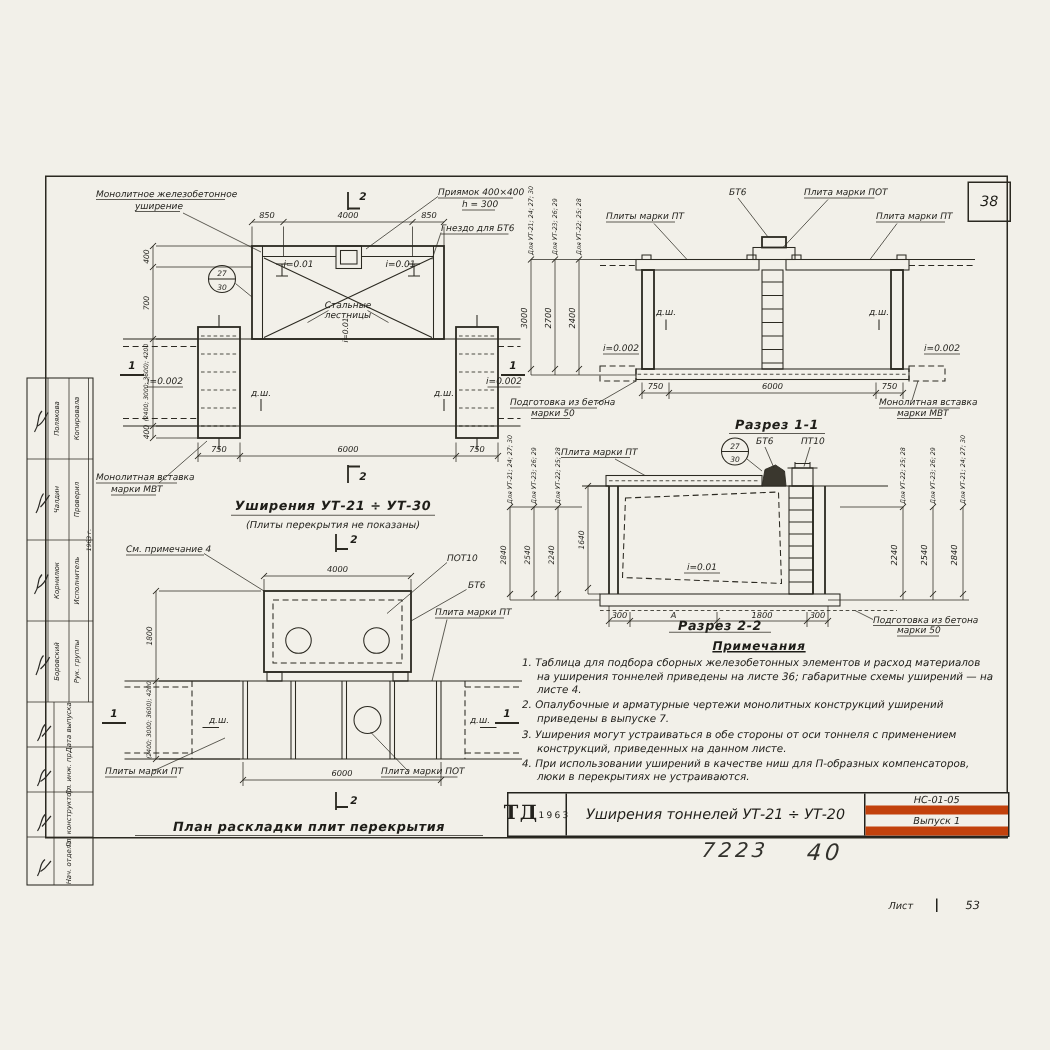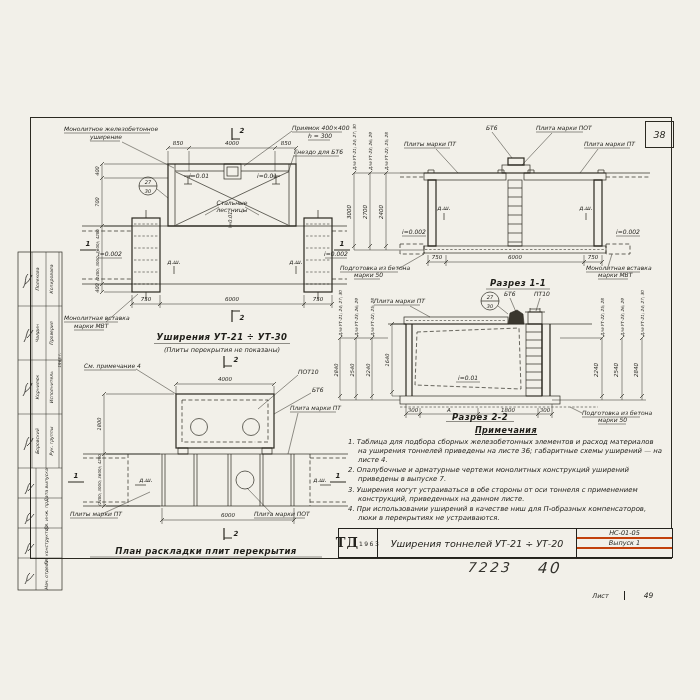--- a/index.html
+++ b/index.html
@@ -27,21 +27,21 @@
   .notes{left:348px;top:426px;width:316px;color:#1c1b17;}
   .notes-title{text-align:center;font:italic bold 8px "DejaVu Sans",sans-serif;text-decoration:underline;margin-bottom:3px;letter-spacing:.5px;}
   .note-item{font:italic 6.9px "DejaVu Sans",sans-serif;line-height:1.32;padding-left:10px;text-indent:-10px;margin-bottom:1px;}
   
   .tblock{left:338px;top:528px;width:335px;height:30px;display:flex;border:1.4px solid #23221d;background:#f2f0e9;box-sizing:border-box;}
   .tb-logo{width:38px;border-right:1.2px solid #23221d;display:flex;flex-direction:row;align-items:center;justify-content:center;}
   .tb-logo-td{font:bold 13px "DejaVu Serif",serif;line-height:12px;letter-spacing:1px;color:#23221d;}
   .tb-logo-yr{font:6px "DejaVu Sans",sans-serif;letter-spacing:1.5px;color:#23221d;}
   .tb-title{flex:1;display:flex;align-items:center;justify-content:center;font:italic 9.5px "DejaVu Sans",sans-serif;color:#1f1e19;border-right:1.2px solid #23221d;}
   .tb-right{width:95px;display:flex;flex-direction:column;}
-  .tb-row{flex:1;border-bottom:2px solid #c2410c;display:flex;align-items:center;justify-content:center;font:italic 6.5px "DejaVu Sans",sans-serif;color:#1f1e19;}
+  .tb-row{flex:1;border-bottom:6px solid #c2410c;display:flex;align-items:center;justify-content:center;font:italic 6.5px "DejaVu Sans",sans-serif;color:#1f1e19;}
   .tb-row:last-child{border-bottom:none;}
   .tb-split{justify-content:space-between;padding:0;}
   .tb-split span{flex:1;text-align:center;margin-top:42px;}
   .tb-split .tb-num{border-left:1px solid #23221d;font-size:7.5px;}
   
   .cornerbox{left:645px;top:121px;width:27px;height:25px;border:1.3px solid #2b2921;display:flex;align-items:center;justify-content:center;font:italic 9.5px "DejaVu Sans",sans-serif;color:#1f1e19;}
   .hw{font:italic 13.5px "DejaVu Sans",sans-serif;color:#33322d;letter-spacing:2.5px;transform:skewX(-6deg);}
   .hw2{font-size:15px;}
 </style>
 </head>
@@ -284,21 +284,21 @@
     <div class="tb-logo">
       <div class="tb-logo-td">ТД</div>
       <div class="tb-logo-yr">1963</div>
     </div>
     <div class="tb-title">Уширения тоннелей УТ-21 ÷ УТ-20</div>
     <div class="tb-right">
       <div class="tb-row">НС-01-05</div>
       <div class="tb-row">Выпуск 1</div>
       <div class="tb-row tb-split">
         <span>Лист</span>
-        <span class="tb-num">49</span>
+        <span class="tb-num">53</span>
       </div>
     </div>
   </div>
 
   <div class="abs hw" style="left:468px;top:559px">7223</div>
   <div class="abs hw hw2" style="left:538px;top:559px">40</div>
 
   <svg class="panel" style="left:16px;top:252px" width="48" height="340" viewBox="0 0 48 340">
     <g>
       <rect class="ln" x="2" y="0" width="44" height="338"></rect>

